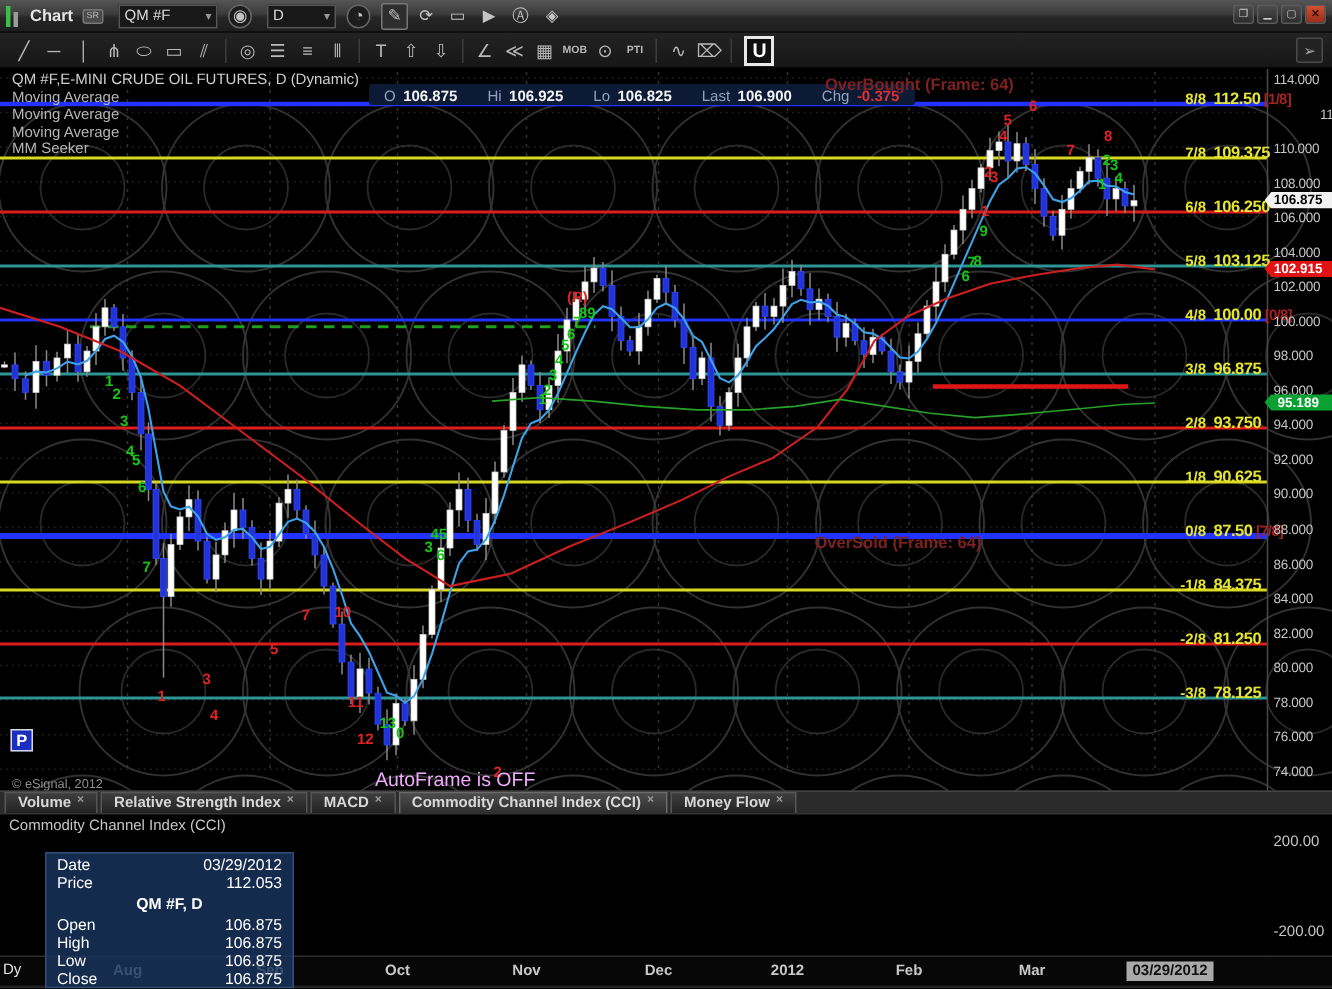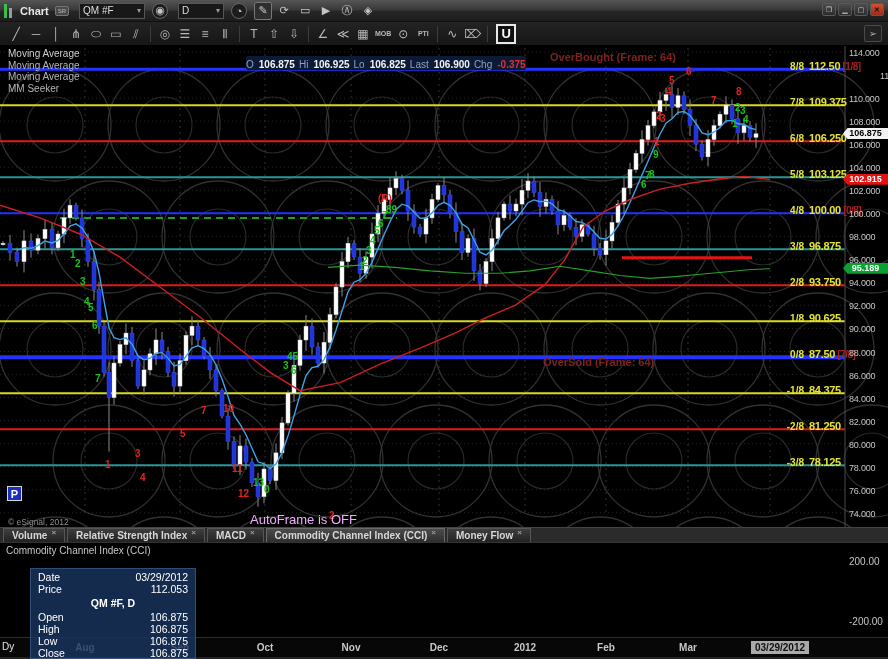--- a/index.html
+++ b/index.html
@@ -35,22 +35,22 @@
   .tool-sep{width:1px;height:16px;background:#3c3c3c;margin:0 4px;}
   #pointer-tool{position:absolute;right:6px;top:3px;width:18px;height:17px;border:1px solid #4a4a4a;border-radius:2px;
     background:#222;color:#aaa;font-size:10px;display:flex;align-items:center;justify-content:center;}
 
   
   #main-pane{position:absolute;left:0;top:46px;width:888px;height:481px;background:#000;}
   #chart-svg{position:absolute;left:0;top:0;}
   .legend{position:absolute;left:8px;top:48px;}
   .legend div{font-size:10px;color:#b5b5b5;line-height:11.5px;white-space:nowrap;}
   .legend div:first-child{color:#cfcfcf;}
-  #quote-strip{position:absolute;left:246px;top:56px;height:14px;display:flex;align-items:center;gap:4px;
-    background:#0c1a36;border-radius:2px;padding:0 0;}
+  #quote-strip{position:absolute;left:246px;top:56px;height:14px;display:flex;align-items:center;gap:20px;
+    background:#0c1a36;border-radius:2px;padding:0 10px;}
   .q-l{color:#8fa3c2;font-size:10px;}
   .q-v{color:#f2f2f2;font-size:10px;font-weight:bold;margin-left:5px;}
   .q-v.neg{color:#e03030;}
   .ob-text{position:absolute;color:#7e2121;font-size:11px;font-weight:bold;}
   .mm-row{position:absolute;left:778px;width:110px;white-space:nowrap;}
   .mm-frac{display:inline-block;width:26px;text-align:right;color:#e4e432;font-size:10px;font-weight:bold;}
   .mm-price{color:#e4e432;font-size:11px;font-weight:bold;margin-left:5px;letter-spacing:-0.3px;}
   .mm-extra{color:#a42222;font-size:10px;font-weight:bold;letter-spacing:-0.5px;}
   .ytick{position:absolute;left:849px;color:#c6c6c6;font-size:9px;letter-spacing:-0.2px;}
   .tag{position:absolute;left:843px;width:45px;height:11px;font-size:9px;font-weight:bold;line-height:11px;text-align:center;
@@ -565,20 +565,21 @@
         <line x1="0" y1="575" x2="845" y2="575" stroke="#3a3a3a" stroke-dasharray="4,4"></line>
         <line x1="0" y1="590" x2="845" y2="590" stroke="#3a3a3a" stroke-dasharray="4,4"></line>
         <line x1="0" y1="605" x2="845" y2="605" stroke="#3a3a3a" stroke-dasharray="4,4"></line>
         <line x1="0" y1="620" x2="845" y2="620" stroke="#3a3a3a" stroke-dasharray="4,4"></line>
         <polyline points="0,596.0 8,603.5 15,611.0 22,599.0 30,587.0 40,578.0 50,570.5 60,576.5 70,567.5 78,564.5 85,572.0 92,581.0 100,599.0 108,612.5 115,623.8 122,617.0 130,611.0 138,596.0 145,581.0 152,572.0 160,566.8 168,569.0 175,563.0 182,572.0 190,581.0 198,593.0 205,602.0 212,593.0 218,584.0 225,572.0 232,578.0 240,591.5 248,603.5 255,612.5 262,617.0 268,609.5 275,599.0 282,585.5 290,575.0 298,569.0 305,576.5 312,584.0 318,593.0 325,596.0 332,587.0 340,578.0 348,569.0 355,572.0 362,581.0 370,591.5 378,599.0 385,593.0 392,584.0 400,576.5 408,570.5 415,576.5 422,581.0 430,576.5 436,575.8 442,577.3 448,581.0 454,576.5 460,584.0 466,597.5 472,608.0 478,617.8 485,615.5 492,608.0 498,599.0 505,590.0 512,581.8 518,585.5 525,572.0 530,570.0 536,576.5 542,581.0 548,575.8 554,573.5 560,581.0 566,578.8 572,581.8 578,586.3 584,593.8 590,597.5 596,593.0 602,599.0 608,604.3 614,609.5 620,602.8 626,608.0 632,599.0 638,603.5 644,594.5 650,581.0 656,570.5 660,562.3 664,555.5 668,560.8 672,559.3 678,566.0 684,571.3 690,572.8 696,576.5 702,581.0 708,585.5 714,583.3 720,588.5 726,596.0 732,593.0 736,600.5 742,608.0 746,602.0 750,611.8 754,599.0 757,586.3 760,576.5 763,594.5 766,604.3 769,596.0 771,590.5" fill="none" stroke="#4d9fd6" stroke-width="1.3"></polyline>
       </g>
       <line x1="845" y1="46" x2="845" y2="637" stroke="#4a4a4a"></line>
     </svg>
 
   <div class="legend" id="legend">
+      <div>QM #F,E-MINI CRUDE OIL FUTURES, D (Dynamic)</div>
       <div>Moving Average</div>
       <div>Moving Average</div>
       <div>Moving Average</div>
       <div>MM Seeker</div>
     </div>
 
   <div id="quote-strip">
       <div><span class="q-l">O</span><span class="q-v">106.875</span></div>
       <div><span class="q-l">Hi</span><span class="q-v">106.925</span></div>
       <div><span class="q-l">Lo</span><span class="q-v">106.825</span></div>

